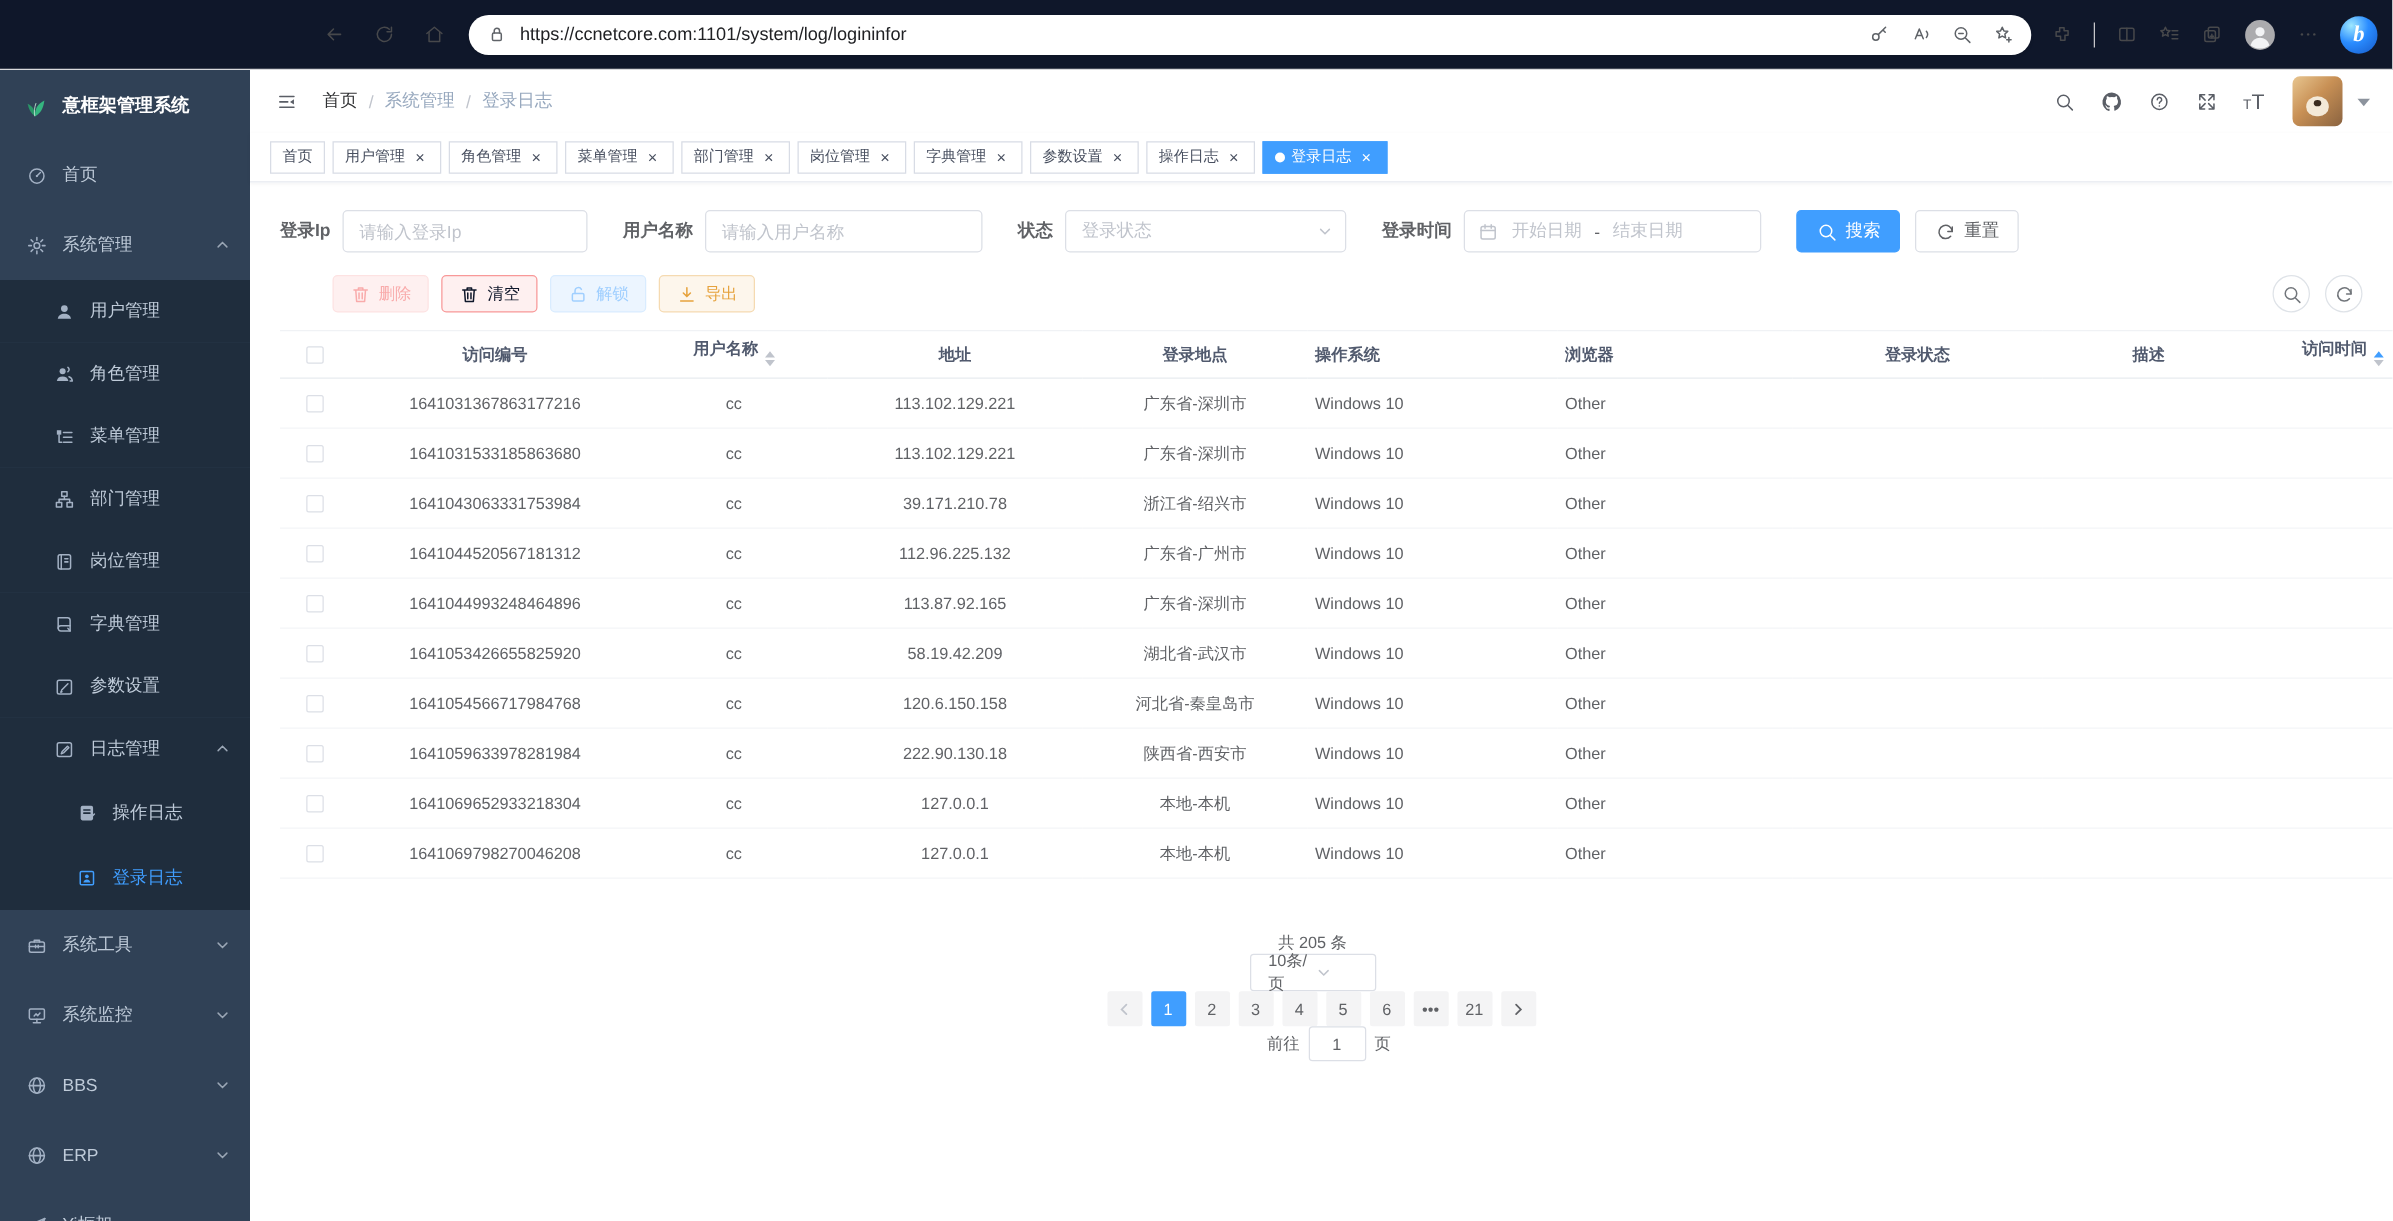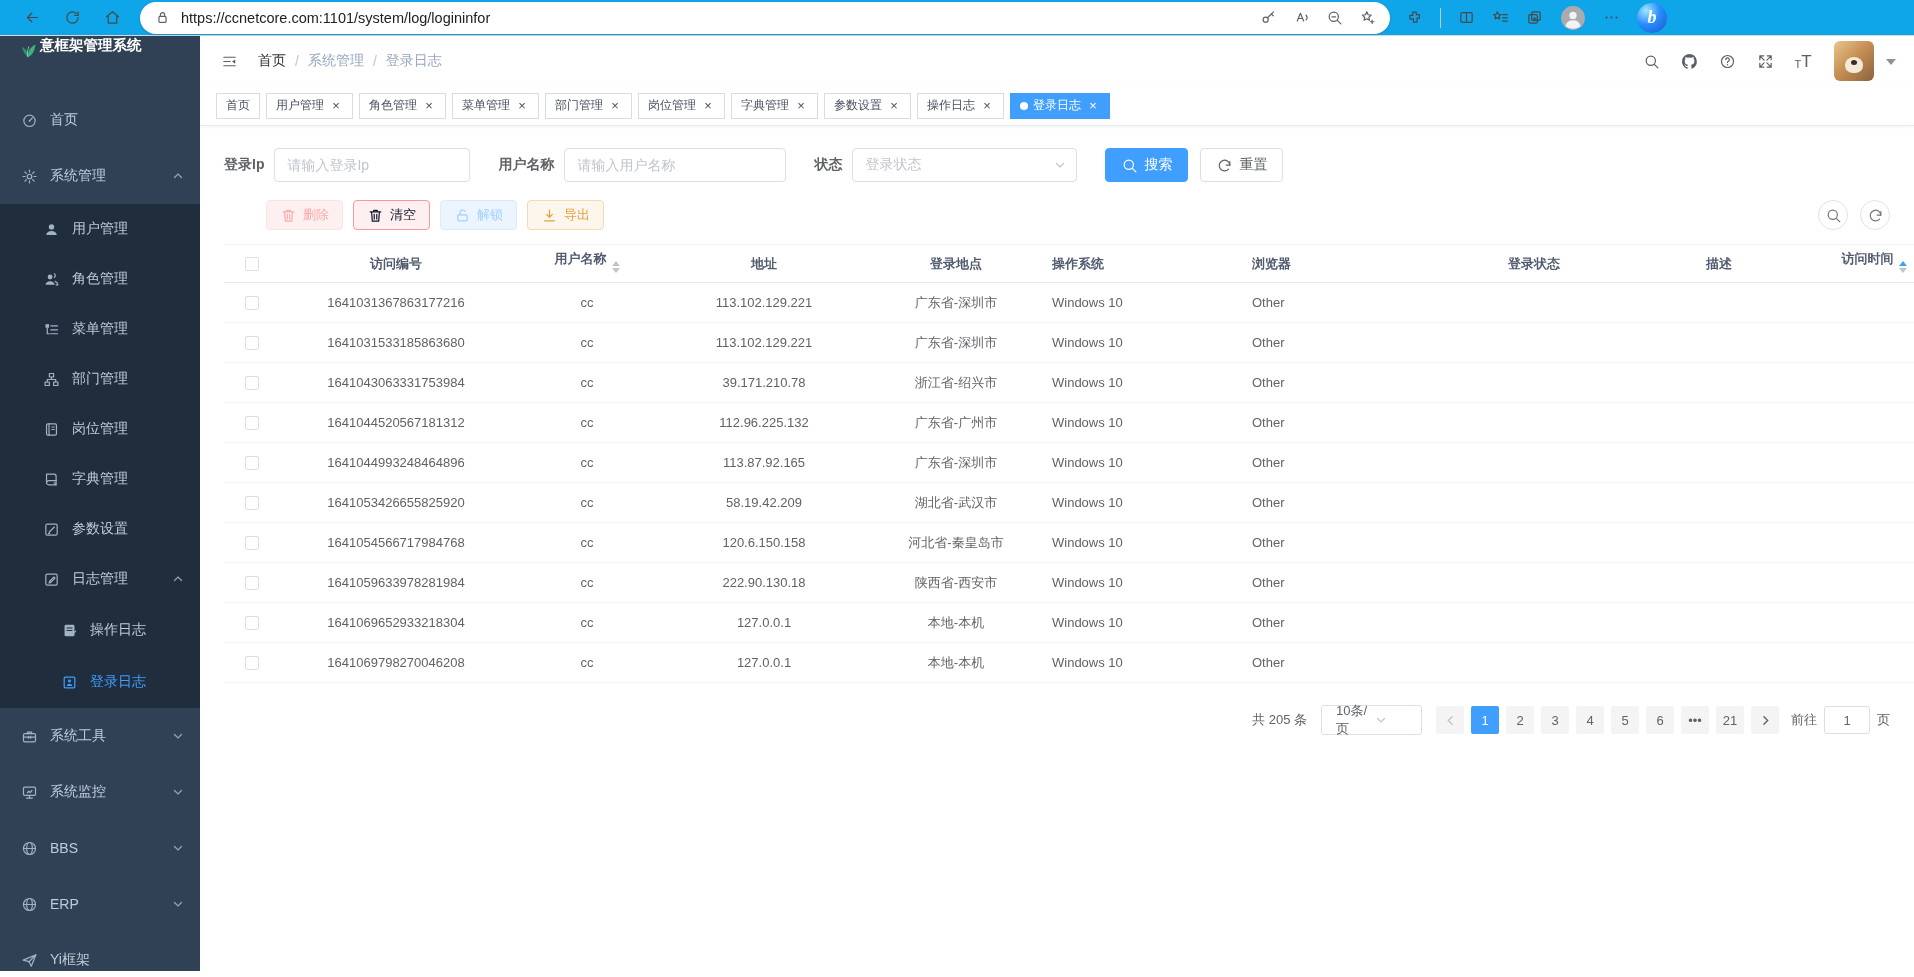--- a/index.html
+++ b/index.html
@@ -1,33 +1,33 @@
 <!DOCTYPE html>
 <html><head>
 <meta charset="utf-8">
 <style>
   * { box-sizing: border-box; margin: 0; padding: 0; }
   html,body { width:1914px; height:977px; overflow:hidden; }
   body { font-family:"Liberation Sans","DejaVu Sans",sans-serif; background:#fff; color:#303133; }
   svg { display:block; }
 
   
-  .chrome { height:36px; background:#0ea5e9; border-bottom:1px solid #d9d9dc; display:flex; align-items:center; padding:0 12px 0 14px; }
+  .chrome { height:56px; background:#0f172a; border-bottom:1px solid #d9d9dc; display:flex; align-items:center; padding:0 12px 0 14px;justify-content:flex-end; }
   .chrome-btn { width:36px; height:34px; display:flex; align-items:center; justify-content:center; color:#47484b; border-radius:6px; flex:0 0 auto; }
   .url-pill { width:1250px; height:32px; background:#fff; border-radius:16px; box-shadow:0 1px 3px rgba(0,0,0,.12); display:flex; align-items:center; padding:0 14px; margin-left:10px; flex:0 1 auto; color:#5f6368; }
   .url-text { flex:1; font-size:14.5px; color:#202124; margin-left:10px; white-space:nowrap; overflow:hidden; }
   .pill-icons { display:flex; align-items:center; gap:16px; color:#5f6368; }
   .chrome-right { display:flex; align-items:center; gap:17px; margin-left:16px; color:#47484b; }
   .v-divider { width:1px; height:20px; background:#c6c6c9; display:inline-block; }
   .copilot-glyph { width:30px; height:30px; border-radius:50%; background:radial-gradient(circle at 30% 25%,#9ee8ff 0%,#2a8cff 45%,#1559c9 100%); color:#fff; font-family:"Liberation Serif",serif; font-style:italic; font-weight:bold; font-size:18px; display:flex; align-items:center; justify-content:center; }
 
   
   .app { display:flex; height:935px; }
   .sidebar { width:200px; flex:0 0 200px; background:#304156; color:#bfcbd9; overflow:hidden; }
-  .logo-row { height:56px; display:flex; padding-left:16px; color:#fff; font-size:14.5px; font-weight:bold; }
+  .logo-row { height:56px; display:flex; align-items:center; gap:10px; padding-left:16px; color:#fff; font-size:14.5px; font-weight:bold; }
   .s-item { height:56px; display:flex; align-items:center; gap:12px; padding-left:20px; font-size:14px; cursor:pointer; position:relative; }
   .s-item.l2 { padding-left:42px; background:#1f2d3d; height:50px; }
   .s-item.l3 { padding-left:60px; background:#1f2d3d; height:52px; }
   .s-item.active { color:#409eff; }
   .s-item.active .s-icon { color:#409eff; }
   .s-icon { width:18px; color:#a3b1c4; display:flex; justify-content:center; flex:0 0 18px; }
   .s-arrow { position:absolute; right:16px; color:#9aa6b5; }
   .s-arrow.up svg { transform:rotate(180deg); }
 
   .main { flex:1; display:flex; flex-direction:column; min-width:0; background:#fff; }
@@ -88,21 +88,21 @@
   thead th { height:38px; font-size:13px; font-weight:bold; color:#515a6e; border-top:1px solid #f0f2f5; border-bottom:1px solid #e8ebf0; padding:0 6px; }
   tbody td { height:40px; font-size:13px; color:#606266; border-bottom:1px solid #f3f5f8; padding:0 6px; white-space:nowrap; overflow:hidden; }
   .al-c { text-align:center; } .al-l { text-align:left; }
   .checkbox { display:inline-block; width:14px; height:14px; border:1px solid #dcdfe6; border-radius:2px; background:#fff; vertical-align:middle; cursor:pointer; }
   .caret-wrap { display:inline-flex; flex-direction:column; margin-left:5px; vertical-align:-3px; }
   .caret-up { width:0; height:0; border:4px solid transparent; border-bottom:5px solid #c0c4cc; margin-bottom:2px; }
   .caret-dn { width:0; height:0; border:4px solid transparent; border-top:5px solid #c0c4cc; }
   .sort-asc .caret-up { border-bottom-color:#409eff; }
 
   
-  .pagination { display:flex; align-items:center; justify-content:flex-end; margin-top:22px; font-size:13px; color:#606266; }
+  .pagination { display:flex; align-items:center; justify-content:flex-end; margin-top:42px; font-size:13px; color:#606266;flex-direction:column; }
   .pg-total { margin-right:14px; }
   .pg-size { width:101px; height:30px; border:1px solid #dcdfe6; border-radius:3px; display:flex; align-items:center; padding:0 8px 0 14px; margin-right:14px; cursor:pointer; color:#606266; }
   .pg-size span { flex:1; }
   .pg-size .chev { color:#c0c4cc; }
   .pager { display:flex; align-items:center; gap:7px; }
   .p-btn { min-width:28px; height:28px; padding:0 4px; background:#f4f4f5; color:#606266; border-radius:2px; display:flex; align-items:center; justify-content:center; cursor:pointer; font-size:13px; }
   .p-btn.active { background:#409eff; color:#fff; }
   .p-btn.nav-disabled { color:#c0c4cc; }
   .pg-jump { display:flex; align-items:center; gap:7px; margin-left:12px; }
   .pg-jump input { width:46px; height:28px; border:1px solid #dcdfe6; border-radius:3px; text-align:center; font-size:13px; color:#606266; outline:none; font-family:inherit; }
@@ -527,20 +527,34 @@
         </div>
         <div class="f-group">
           <span class="f-label">状态</span>
           <div class="f-select">
             <span class="sel-text">登录状态</span>
             <span class="chev" id="status-chev">
                 <svg width="12" height="12" viewBox="0 0 24 24" fill="none" stroke="currentColor" stroke-width="2.4" stroke-linecap="round">
                   <path d="M5 9l7 7 7-7"></path>
                 </svg>
               </span>
+          </div>
+        </div>
+        <div class="f-group">
+          <span class="f-label">登录时间</span>
+          <div class="f-date">
+            <span id="cal-slot">
+                <svg width="17" height="17" viewBox="0 0 24 24" fill="none" stroke="currentColor" stroke-width="1.7" stroke-linecap="round" stroke-linejoin="round">
+                  <rect x="4" y="6" width="16" height="14" rx="2"></rect>
+                  <path d="M4 10.5h16M8.5 4v4M15.5 4v4"></path>
+                </svg>
+              </span>
+            <span>开始日期</span>
+            <span class="date-sep">-</span>
+            <span>结束日期</span>
           </div>
         </div>
         <button class="btn btn-primary">
           <span id="searchbtn-icon">
               <svg width="17" height="17" viewBox="0 0 24 24" fill="none" stroke="currentColor" stroke-width="1.7" stroke-linecap="round" stroke-linejoin="round">
                 <circle cx="11" cy="11" r="6.5"></circle>
                 <path d="M16 16l5 5"></path>
               </svg>
             </span>
           <span>搜索</span>

